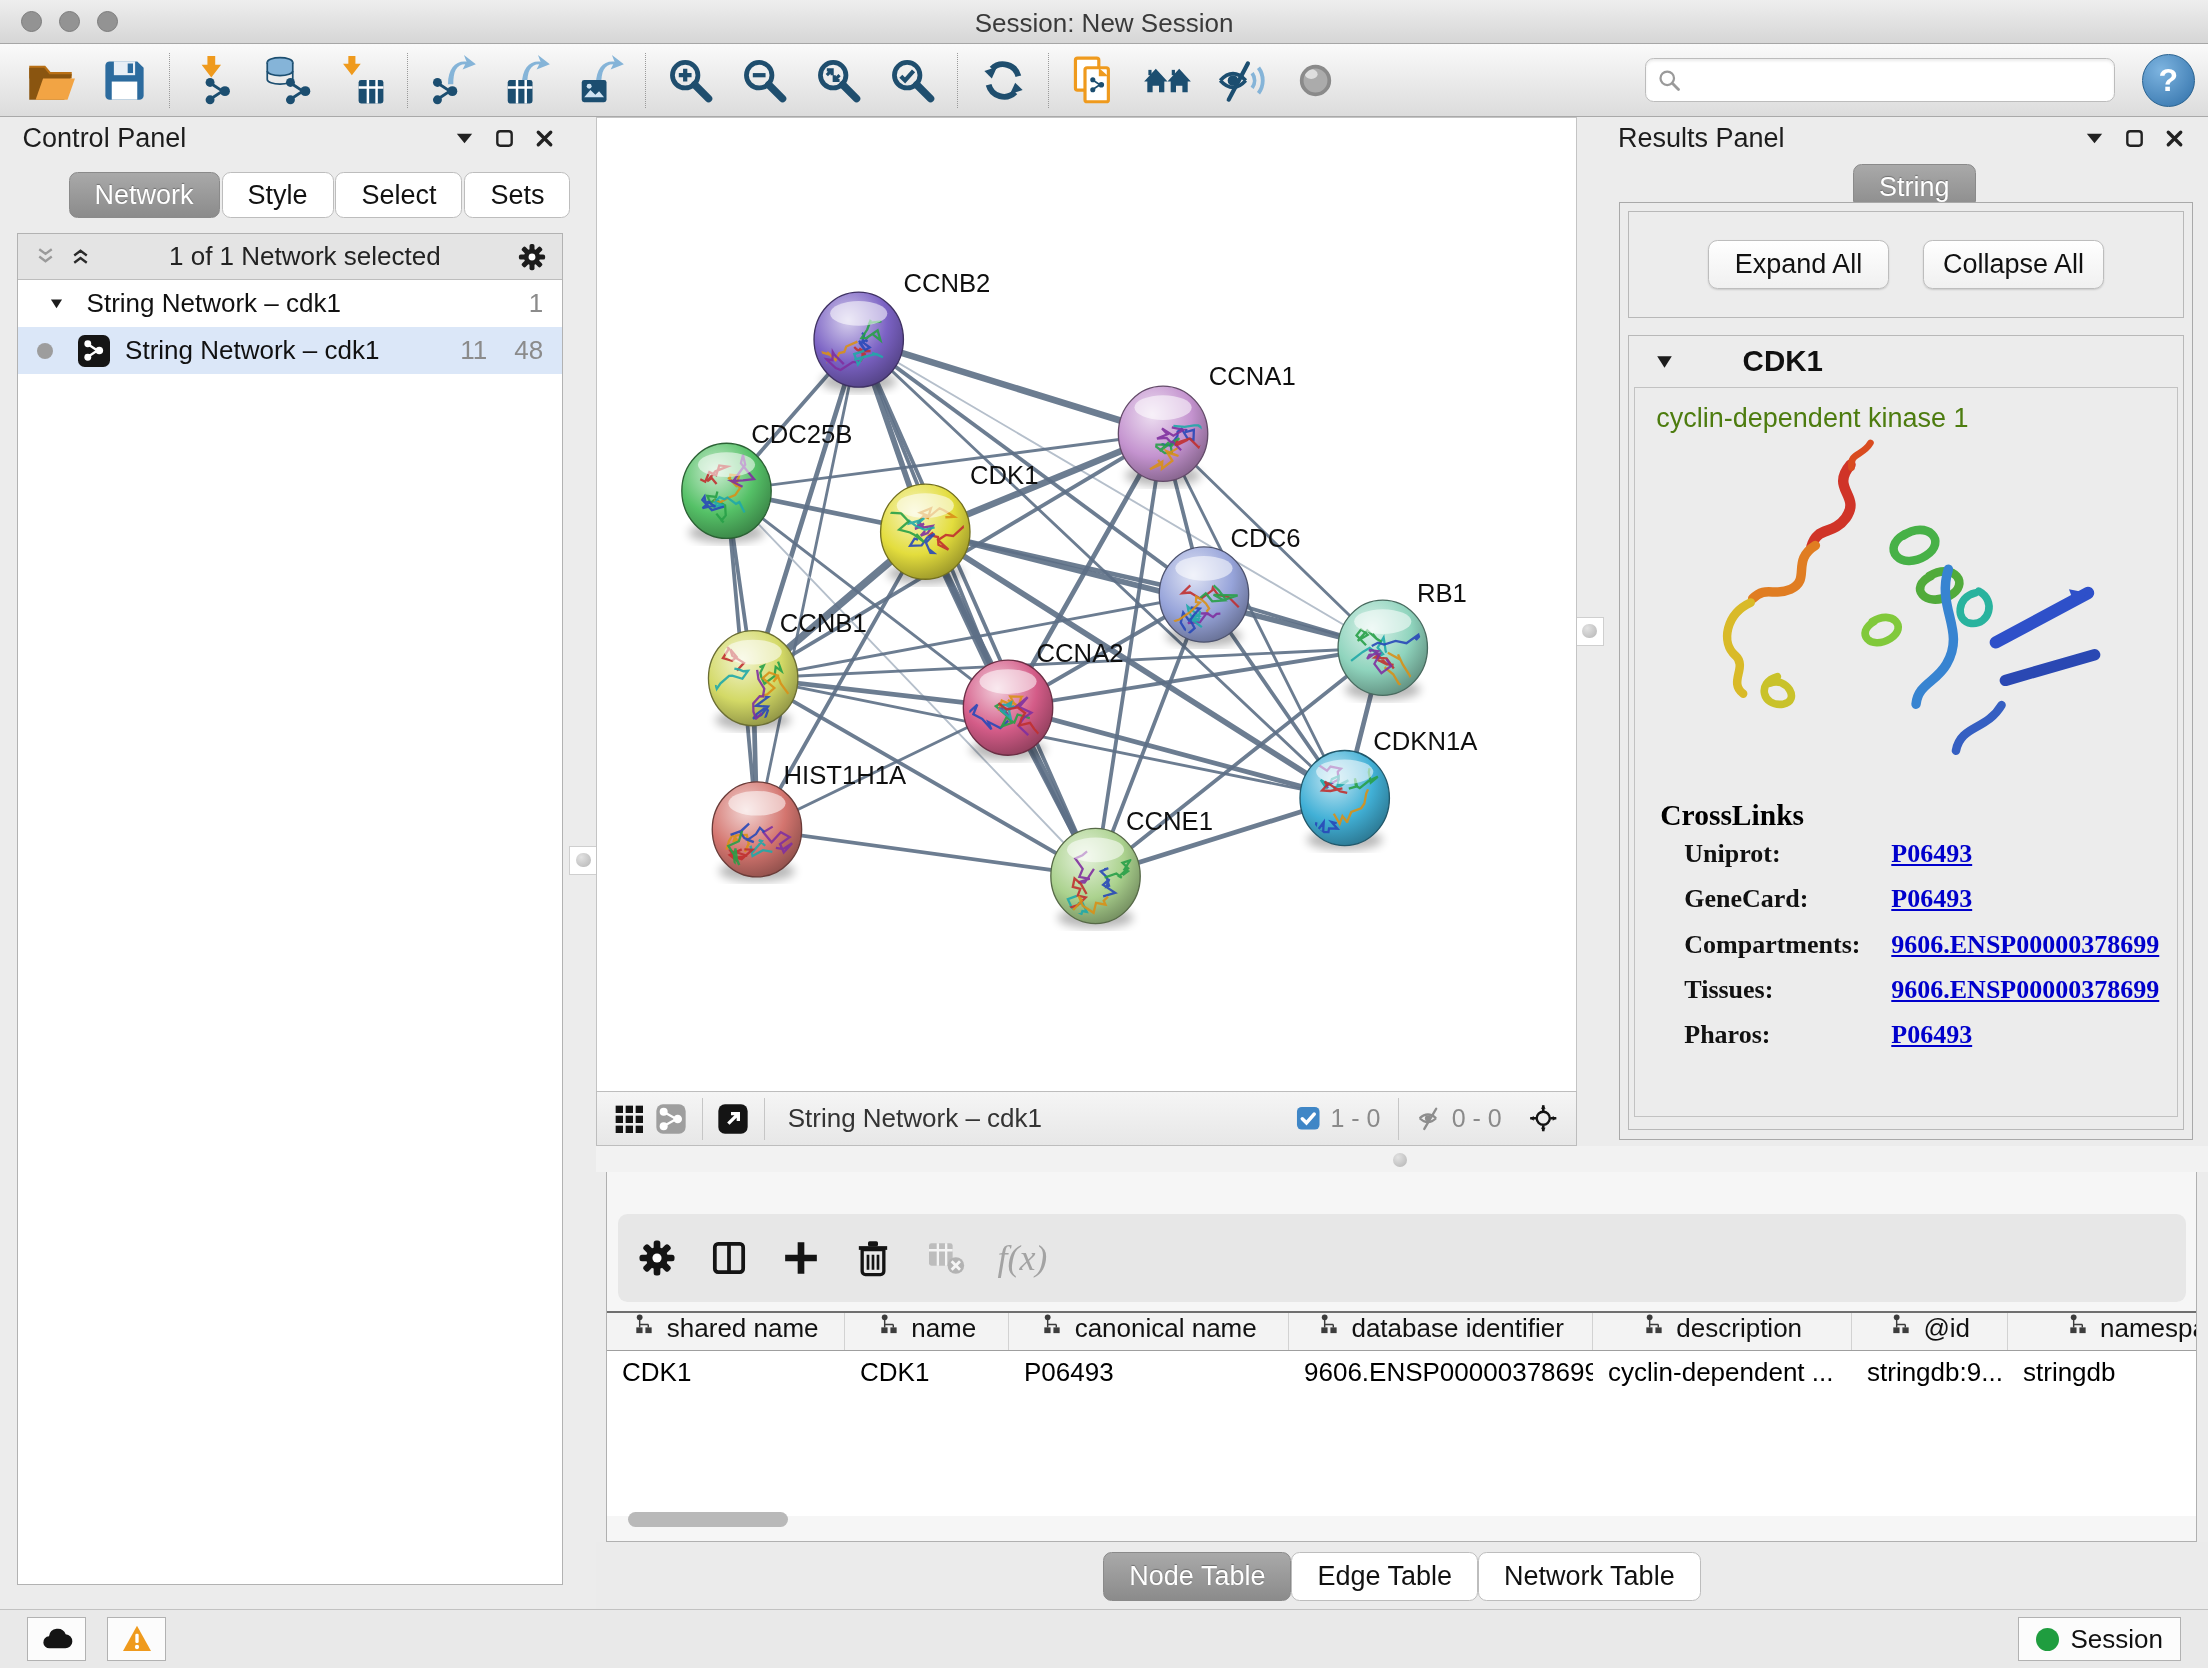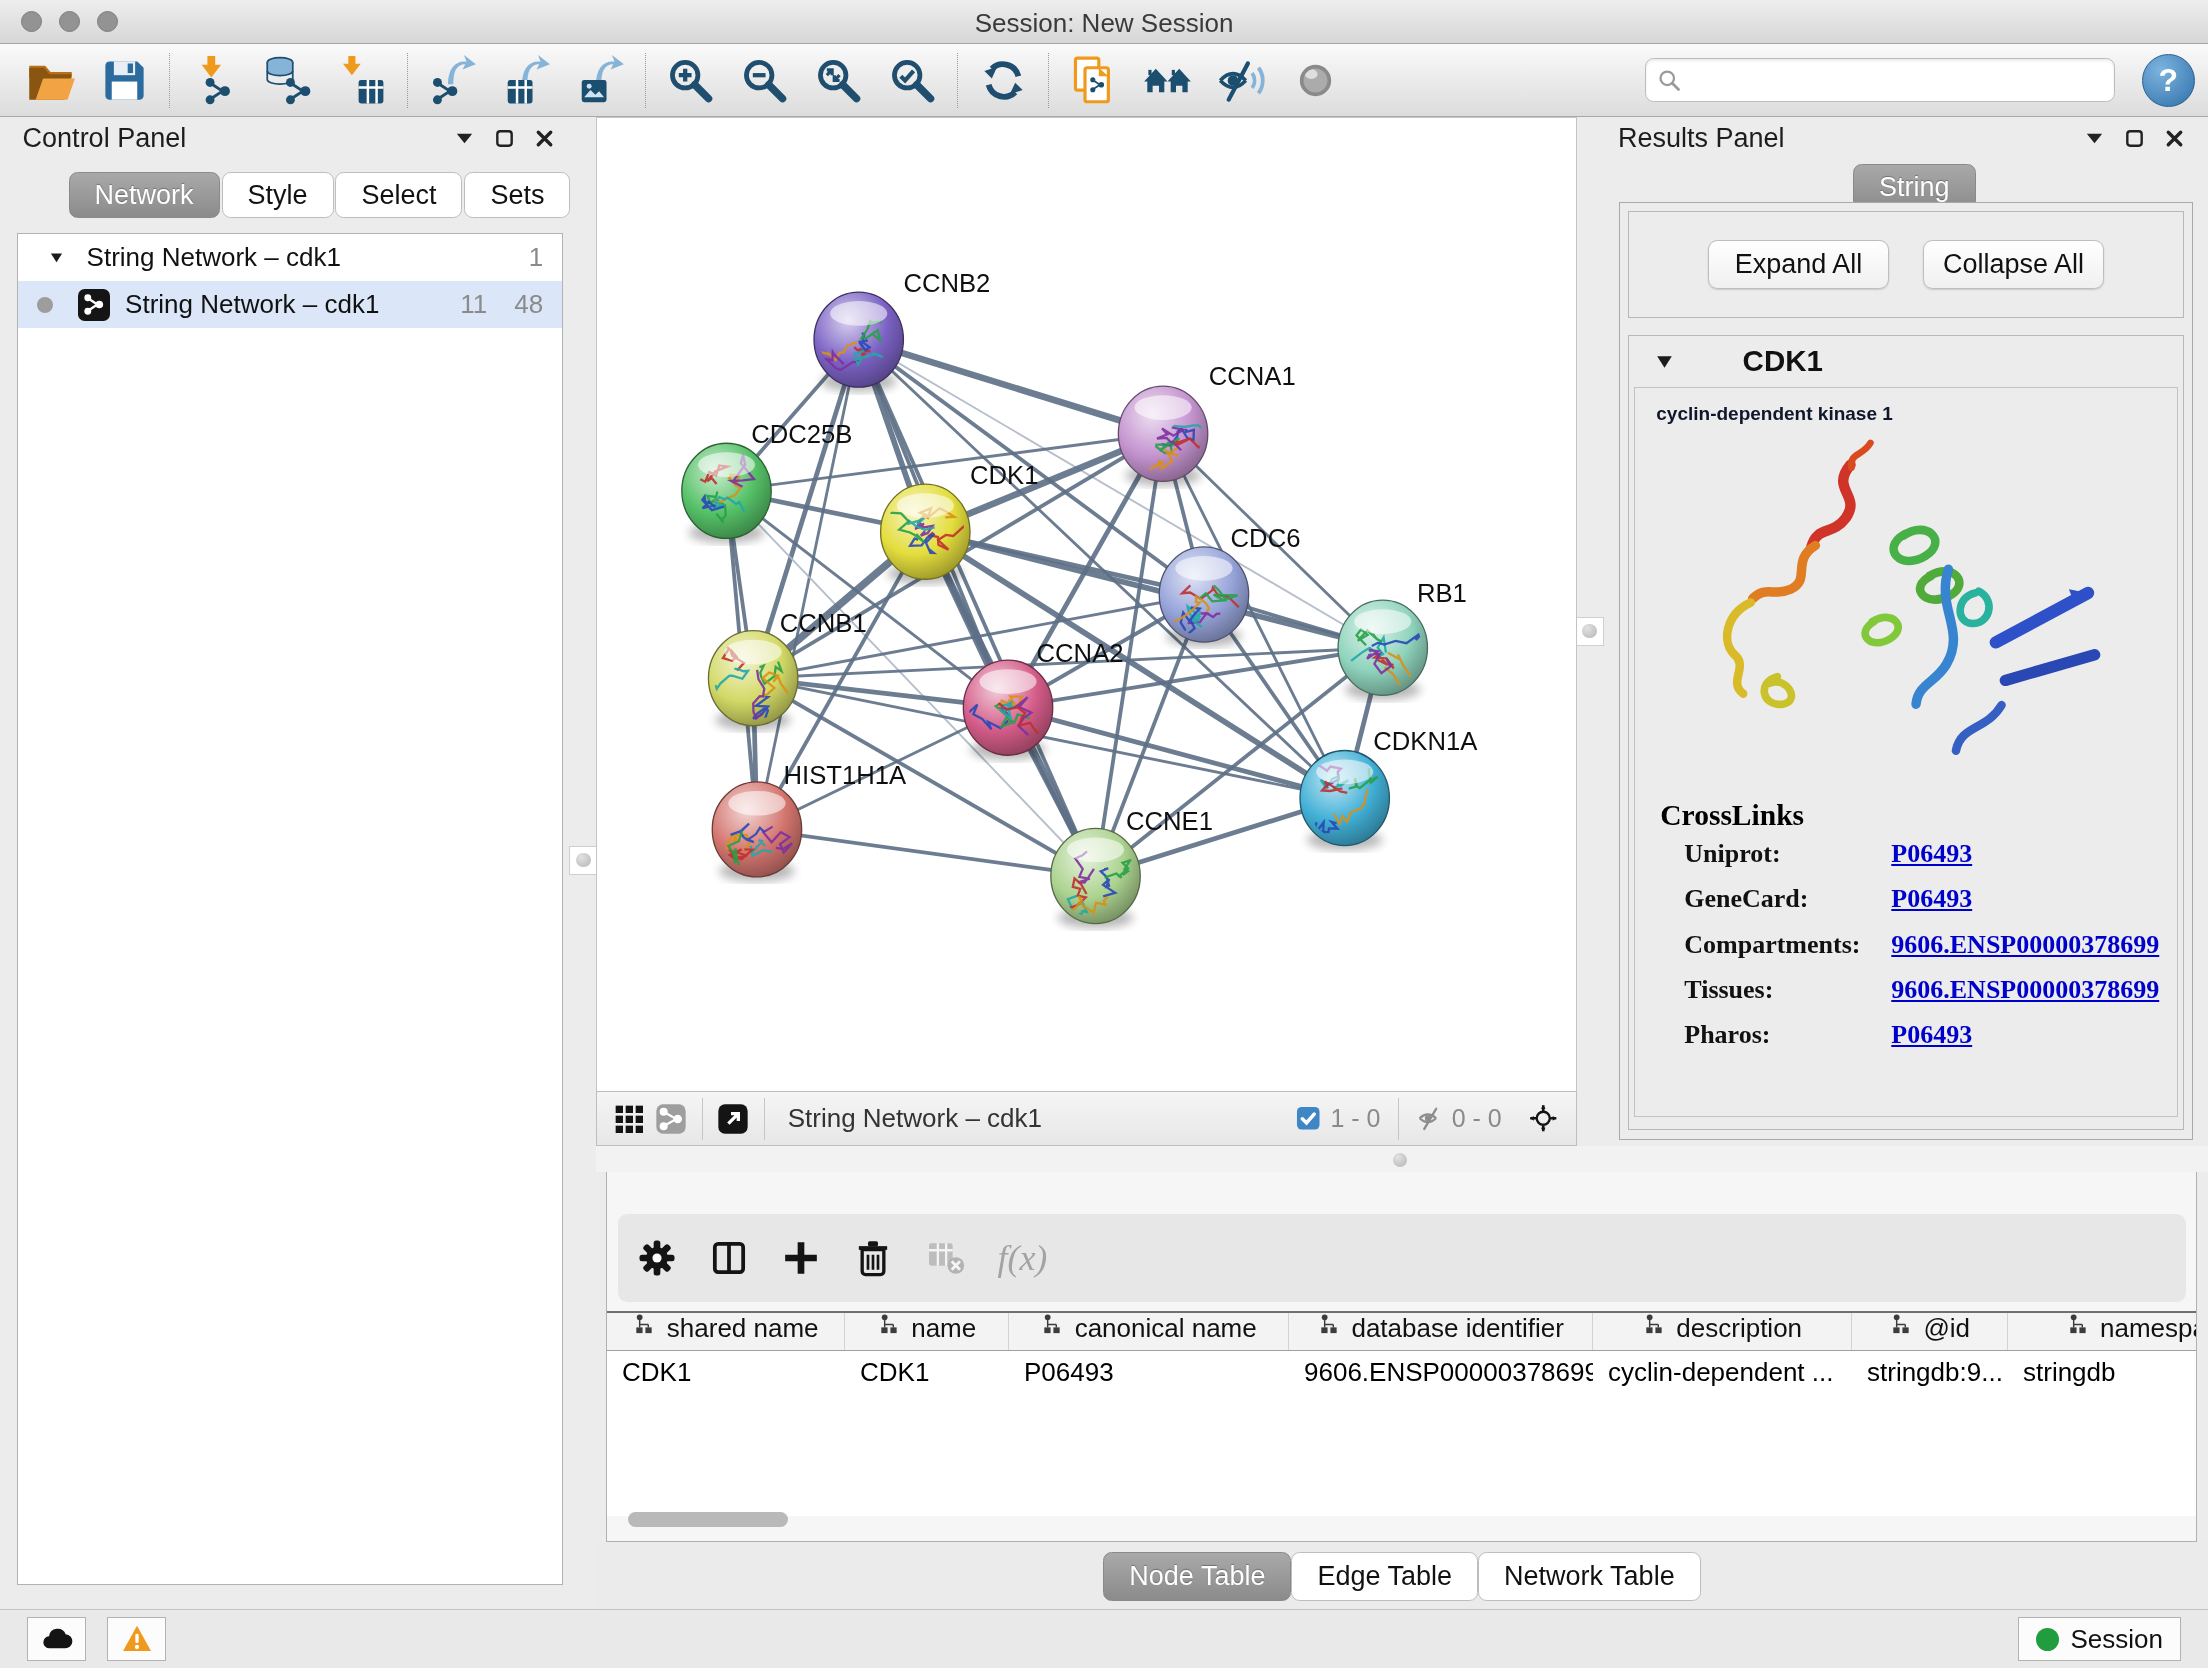--- a/index.html
+++ b/index.html
@@ -66,21 +66,21 @@
   .results-panel { left:1603px; top:117px; width:598px; height:1029px; }
   .rp-tab { position:absolute; left:250px; top:47px; }
   .rp-box { position:absolute; left:16px; top:85px; width:574px; height:938px; border:1px solid #a9a9a9; background:#ececec; padding:7.6px; }
   .rp-btnbox { border:1px solid #b8b8b8; height:107px; display:flex; align-items:center; justify-content:center; gap:34px; }
   .rp-btn { min-width:181px; height:49px; background:linear-gradient(#ffffff,#f0f0f0); border:1px solid #bdbdbd; border-radius:9.5px; font-size:27px; color:#111; display:flex; align-items:center; justify-content:center; box-shadow:0 1px 1.9px rgba(0,0,0,.15); }
   .rp-section { border:1px solid #b8b8b8; margin-top:17px; height:795px; }
   .rp-sec-head { height:51px; display:flex; align-items:center; padding:0 23px; gap:49px; }
   .rp-sec-head svg { width:25px; height:25px; color:#111; }
   .rp-gene { font-size:29.5px; font-weight:bold; color:#111; margin-left:17px; }
   .rp-inner { margin:0 5.7px 5.7px 5.7px; border:1px solid #c2c2c2; height:730px; background:#ececec; position:relative; overflow:hidden; }
-  .rp-desc { font-size:19px; color:#0f172a; padding:15px 0 0 21px;font-weight:bold; }
+  .rp-desc { font-size:27px; color:#4d7c0f; padding:15px 0 0 21px; }
   .crosslinks { position:absolute; left:0; top:411px; width:100%; font-family:"Liberation Serif",serif; }
   .cl-title { font-size:29.5px; font-weight:bold; color:#000; padding-left:25px; }
   .cl-row { display:flex; font-size:26px; padding:7.6px 0 7.6px 49px;font-weight:bold; }
   .cl-label { width:207px; color:#111; }
   .cl-link { color:#0000cc; text-decoration:underline; }
 
   
   .table-panel { left:606px; top:1172px; width:1591px; height:370px; border:1px solid #b0b0b0; border-top:none; background:#f6f6f6; overflow:hidden; }
   .tp-toolbar { position:absolute; left:11.4px; top:42px; width:1568px; height:88px; background:#e7e7e7; border-radius:9.5px; display:flex; align-items:center; padding:0 19px; gap:32px; }
   .tp-toolbar svg { width:40px; height:40px; }
@@ -467,20 +467,32 @@
         </svg>
     </span>
   </div>
   <div class="cp-tabs" id="cp-tabs">
       <div class="tab sel">Network</div>
       <div class="tab">Style</div>
       <div class="tab">Select</div>
       <div class="tab">Sets</div>
     </div>
   <div class="cp-box">
+    <div class="cp-bar">
+      <svg style="margin-right:9.5px;" viewBox="0 0 26 26" width="25" height="25">
+          <use href="#i-chevdd"></use>
+        </svg>
+      <svg viewBox="0 0 26 26" width="25" height="25">
+          <use href="#i-chevdu"></use>
+        </svg>
+      <span class="cp-bar-label">1 of 1 Network selected</span>
+      <svg style="color:#1c1c1c;width:30px;height:30px;" viewBox="0 0 32 32" width="30" height="30">
+          <use href="#i-gear"></use>
+        </svg>
+    </div>
     <div class="tree-row">
       <svg style="width:19px;height:19px;margin:0 21px 0 9.5px;" viewBox="0 0 20 20" width="19" height="19">
           <use href="#i-caret"></use>
         </svg>
       <span>String Network – cdk1</span>
       <span class="badge">1</span>
     </div>
     <div class="tree-row sel">
       <span class="dot"></span>
       <span class="net-ic">

